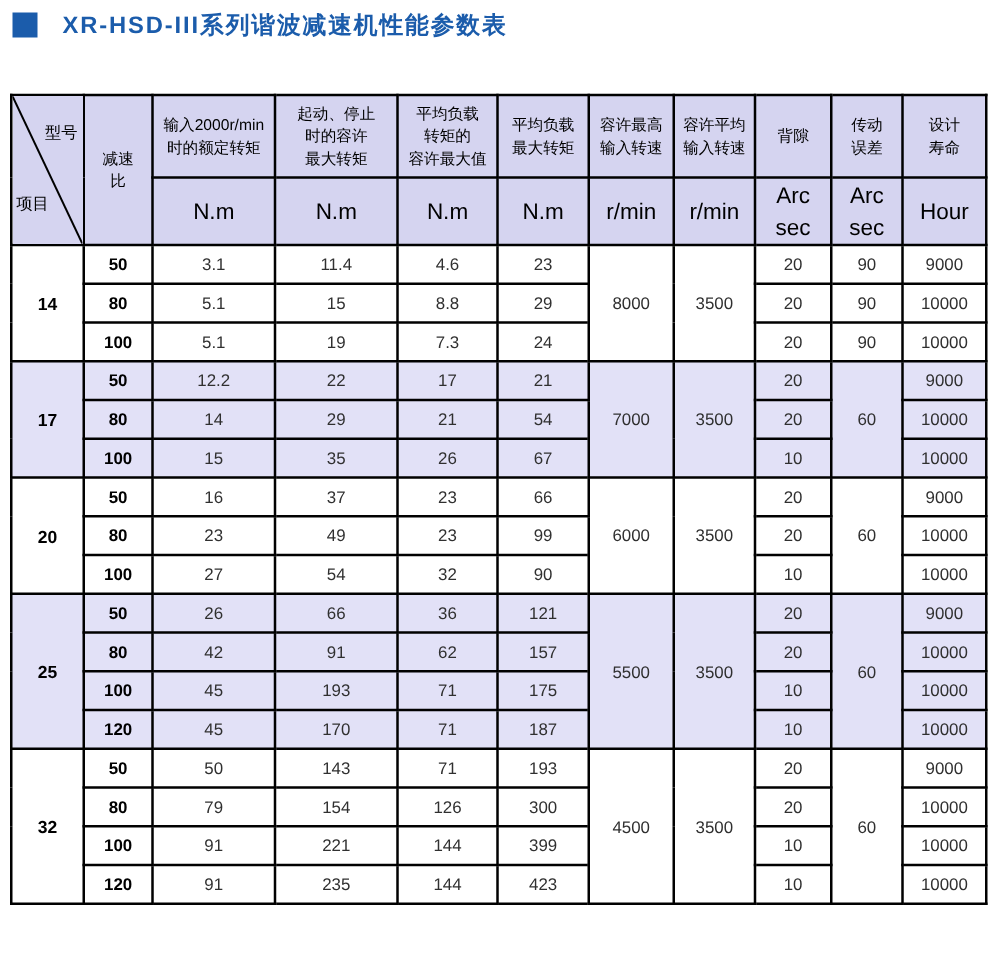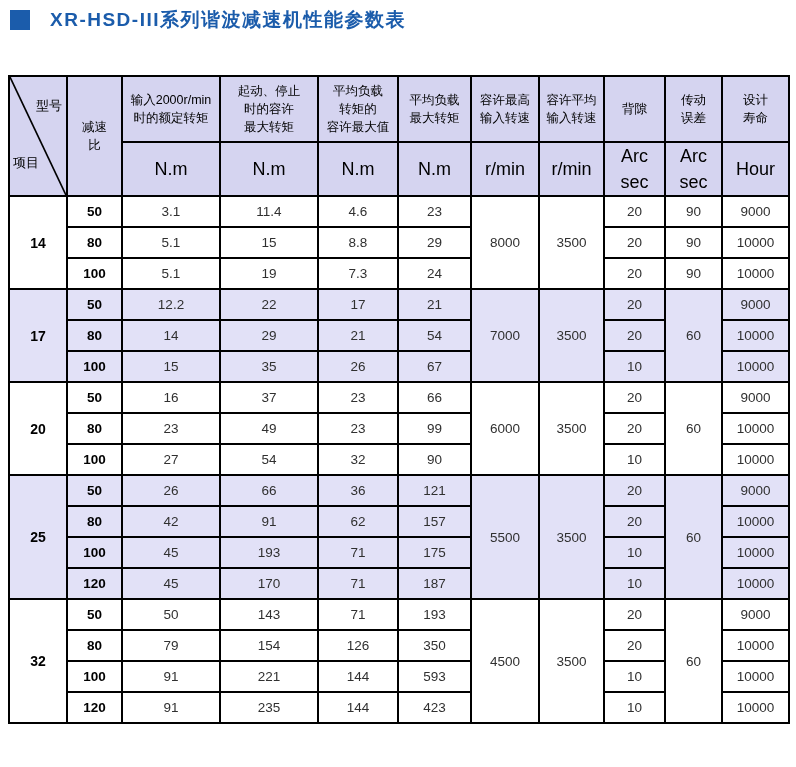--- a/index.html
+++ b/index.html
@@ -288,30 +288,30 @@
           <td rowspan="4">3500</td>
           <td>20</td>
           <td rowspan="4">60</td>
           <td>9000</td>
         </tr>
         <tr>
           <td class="ratio">80</td>
           <td>79</td>
           <td>154</td>
           <td>126</td>
-          <td>350</td>
+          <td>300</td>
           <td>20</td>
           <td>10000</td>
         </tr>
         <tr>
           <td class="ratio">100</td>
           <td>91</td>
           <td>221</td>
           <td>144</td>
-          <td>593</td>
+          <td>399</td>
           <td>10</td>
           <td>10000</td>
         </tr>
         <tr>
           <td class="ratio">120</td>
           <td>91</td>
           <td>235</td>
           <td>144</td>
           <td>423</td>
           <td>10</td>

